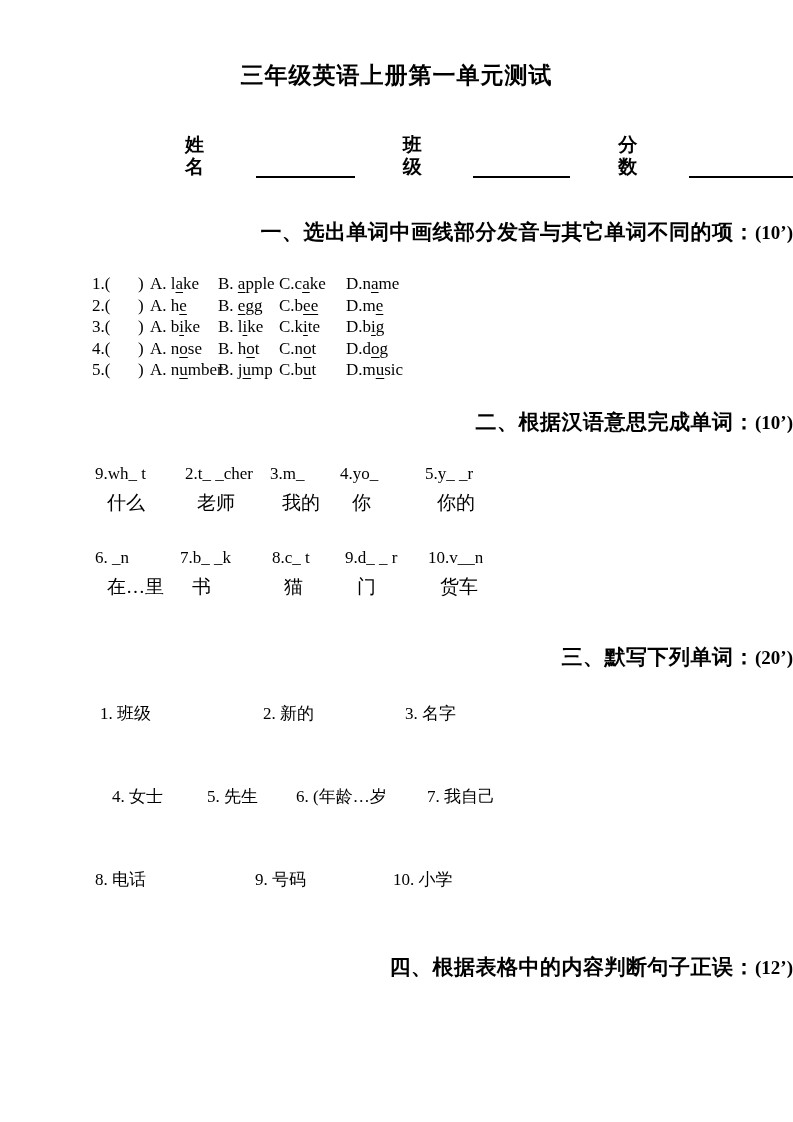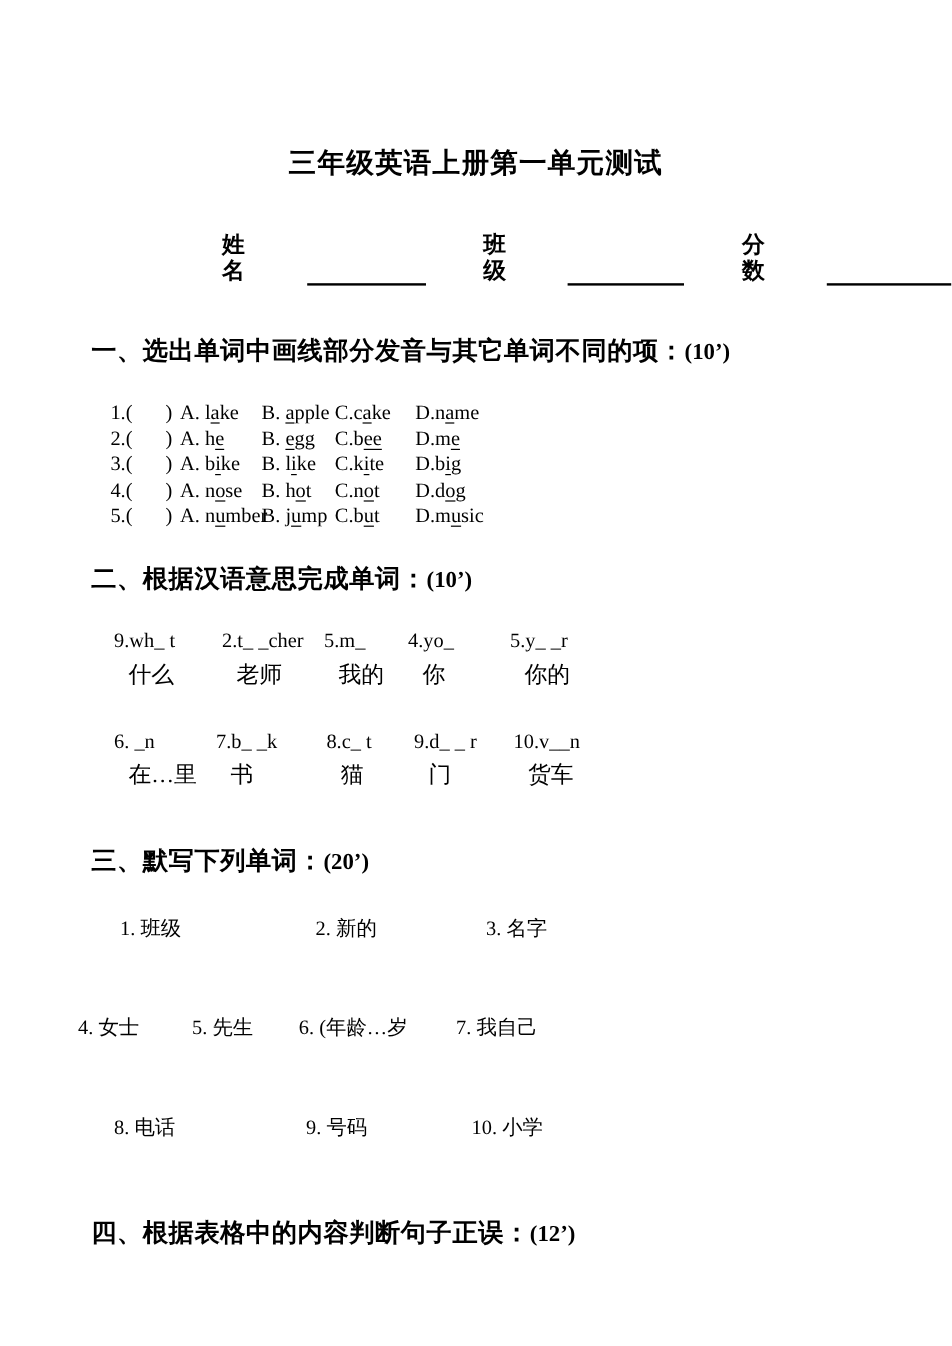--- a/index.html
+++ b/index.html
@@ -4,21 +4,21 @@
 <style>
   html,body{margin:0;padding:0;background:#fff;}
   .page{
     position:relative;
     width:793px;height:1122px;
     background:#fff;color:#000;
     font-family:"Liberation Serif", serif;
     overflow:hidden;
   }
   .title{
-    padding-top:120px;
+    padding-top:60px;
     text-align:center;
     font-family:"Liberation Sans", sans-serif;
     font-weight:bold;
     font-size:23px;
     line-height:30px;
     letter-spacing:1px;
   }
   .name-line{
     margin-top:44px;
     margin-left:185px;
@@ -33,22 +33,23 @@
   .blank{
     display:inline-block;
     border-bottom:2px solid #000;
     height:20px;
     flex:none;
   }
   .blank.w1{width:99px;}
   .blank.w2{width:97px;}
   .blank.w3{width:104px;}
   .sec-heading{
-    margin-left:76px;
+    margin-left:54px;
     white-space:nowrap;
+    text-align:right;
   }
   .h-cn{
     font-family:"Liberation Sans", sans-serif;
     font-weight:bold;
     font-size:21px;
     letter-spacing:0.5px;
   }
   .h-pts{
     font-family:"Liberation Serif", serif;
     font-weight:bold;
@@ -93,21 +94,21 @@
     display:block;
     margin-top:10px;
     padding-left:12px;
     font-size:19px;
     line-height:19px;
   }
   #s3-heading{margin-top:47px;}
   .s3-rows{margin-top:33px;}
   .s3-row{display:flex;font-size:17px;line-height:20px;white-space:pre;gap:10px;}
   .s3-row.r0{margin-left:100px;}
-  .s3-row.r1{margin-left:65px;margin-top:63px;align-items:flex-end;}
+  .s3-row.r1{margin-left:112px;margin-top:63px;align-items:flex-end;}
   .s3-row.r2{margin-left:95px;margin-top:63px;}
   .s3-item{flex:none;}
   .s3-row.r0 .s3-item:nth-child(1){width:153px;}
   .s3-row.r0 .s3-item:nth-child(2){width:132px;}
   .s3-row.r1 .s3-item:nth-child(1){width:85px;}
   .s3-row.r1 .s3-item:nth-child(2){width:79px;}
   .s3-row.r1 .s3-item:nth-child(3){width:121px;}
   .s3-row.r2 .s3-item:nth-child(1){width:150px;}
   .s3-row.r2 .s3-item:nth-child(2){width:128px;}
   #s4-heading{margin-top:63px;}
@@ -146,21 +147,21 @@
       <div class="s2-row r0">
         <span class="s2-item">
           <span class="s2-word">9.wh_ t</span>
           <span class="s2-cn">什么</span>
         </span>
         <span class="s2-item">
           <span class="s2-word">2.t_ _cher</span>
           <span class="s2-cn">老师</span>
         </span>
         <span class="s2-item">
-          <span class="s2-word">5.m_</span>
+          <span class="s2-word">3.m_</span>
           <span class="s2-cn">我的</span>
         </span>
         <span class="s2-item">
           <span class="s2-word">4.yo_</span>
           <span class="s2-cn">你</span>
         </span>
         <span class="s2-item">
           <span class="s2-word">5.y_ _r</span>
           <span class="s2-cn">你的</span>
         </span>

